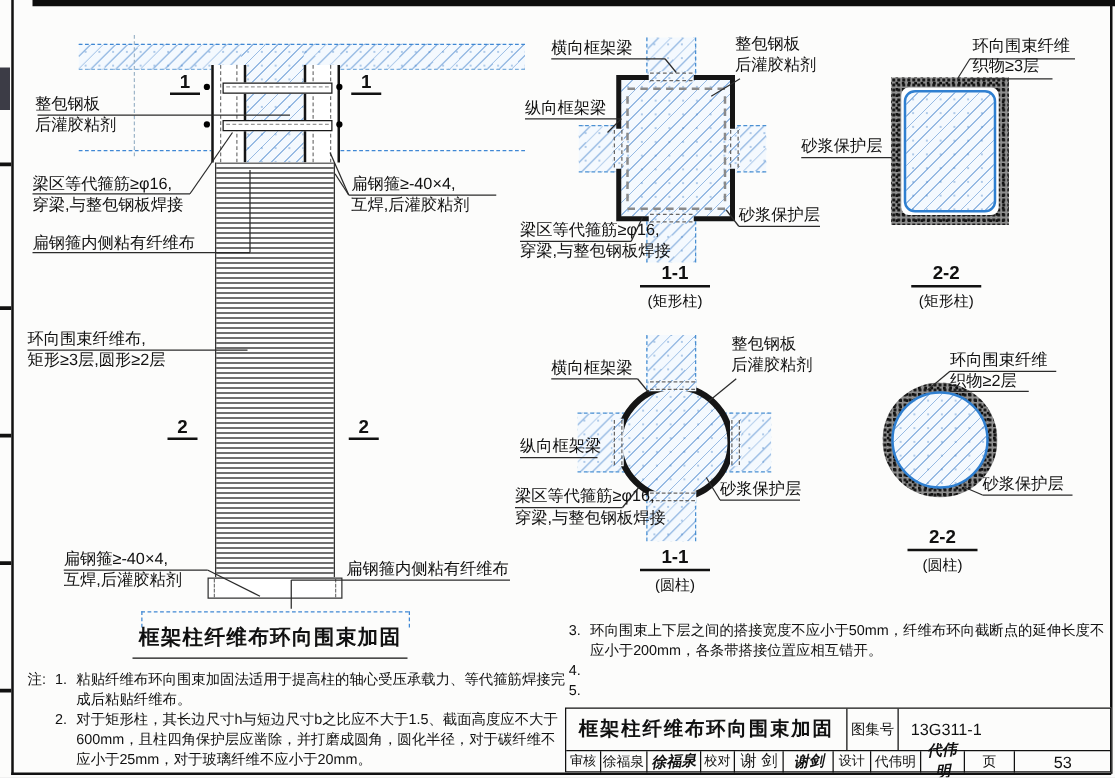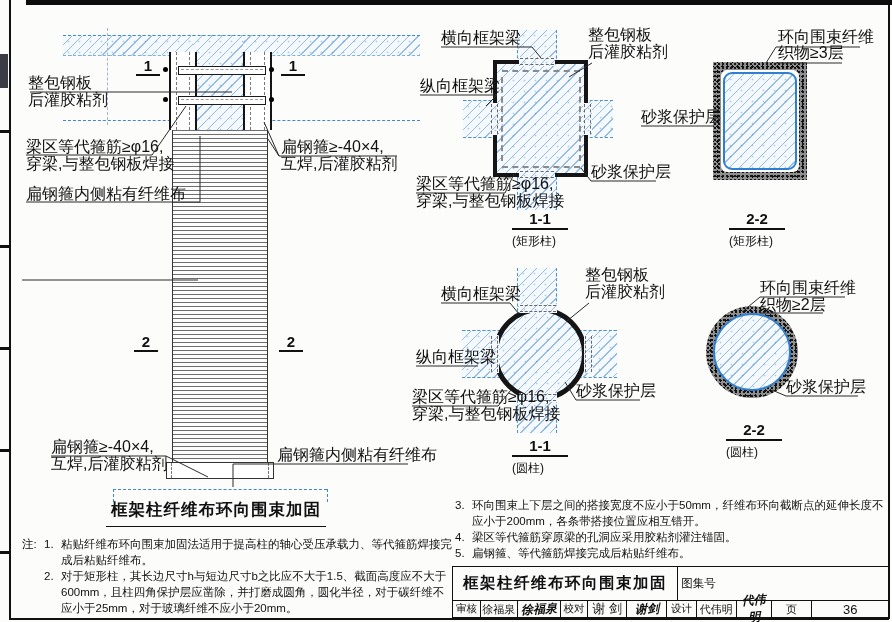--- a/index.html
+++ b/index.html
@@ -14,23 +14,23 @@
   
   .fh{background-color:#fcfcfc;background-image:repeating-linear-gradient(180deg,#6e6e6e 0 1px,transparent 1px 4px)}
   
   .spk{background-color:#8f8f8f;
        background-image:radial-gradient(#161616 1.1px,transparent 1.4px),radial-gradient(#101010 1px,transparent 1.3px);
        background-size:4px 4px,5px 5px;background-position:0 0,2px 2px}
   .bdh{border-top:1.5px dashed #3f87d4}
   .bdv{border-left:1.5px dashed #3f87d4}
   .bandv{border-left:1.2px dashed #4a90d2;border-right:1.2px dashed #4a90d2}
   .bandh{border-top:1.2px dashed #4a90d2;border-bottom:1.2px dashed #4a90d2}
-  .lb{position:absolute;font-size:16px;line-height:17px;white-space:nowrap}
+  .lb{position:absolute;font-size:13px;line-height:17px;white-space:nowrap}
   .cap{position:absolute;font-weight:700;font-size:15px;text-align:center;border-bottom:2px solid #111;padding-bottom:1px}
-  .sub{position:absolute;font-size:12px;text-align:left;white-space:nowrap}
+  .sub{position:absolute;font-size:12px;text-align:center;white-space:nowrap}
   .mk{position:absolute;width:24px;text-align:center;font-size:15px;font-weight:700;border-bottom:2px solid #111;line-height:17px}
   .plate{position:absolute;background:#fff;border-left:2px solid #141414;border-right:2px solid #141414}
   .plate i{position:absolute;top:0;bottom:0;border-left:1px dashed #777}
   .tiebar{position:absolute;background:#fff;border:1px solid #1a1a1a}
   .tiebar i{position:absolute;left:2px;right:2px;top:2px;border-top:1px dashed #999}
   .dot{position:absolute;width:5px;height:5px;border-radius:50%;background:#000}
   .gap i{position:absolute;left:1px;right:1px;border-top:1.5px dashed #666}
   .gapv i{position:absolute;top:1px;bottom:1px;border-left:1.5px dashed #666}
   .inbh{position:absolute;border-top:2px dashed #8a8a8a}
   .inbv{position:absolute;border-left:2px dashed #8a8a8a}
@@ -93,20 +93,21 @@
   <div class="abs bdv" style="left:327px;top:489px;width:0;height:13px"></div>
 
   <div class="mk" style="left:136px;top:57px">1</div>
   <div class="mk" style="left:281px;top:57px">1</div>
   <div class="mk" style="left:134px;top:333px">2</div>
   <div class="mk" style="left:279px;top:333px">2</div>
 
   <div class="lb" style="left:28px;top:74px"><span>整包钢板</span><br><span>后灌胶粘剂</span></div>
   <div class="lb" style="left:26px;top:138px"><span>梁区等代箍筋≥φ16,</span><br><span>穿梁,与整包钢板焊接</span></div>
   <div class="lb" style="left:26px;top:185px">扁钢箍内侧粘有纤维布</div>
+  <div class="lb" style="left:22px;top:262px"><span>环向围束纤维布,</span><br><span>矩形≥3层,圆形≥2层</span></div>
   <div class="lb" style="left:51px;top:438px"><span>扁钢箍≥-40×4,</span><br><span>互焊,后灌胶粘剂</span></div>
   <div class="lb" style="left:281px;top:138px"><span>扁钢箍≥-40×4,</span><br><span>互焊,后灌胶粘剂</span></div>
   <div class="lb" style="left:277px;top:446px">扁钢箍内侧粘有纤维布</div>
 
   <div class="abs" style="left:106px;top:499px;width:220px;text-align:center;font-size:16.5px;font-weight:700;letter-spacing:1px;border-bottom:1.5px solid #111;padding-bottom:5px">框架柱纤维布环向围束加固</div>
 
   <div class="abs hb bandv" style="left:517px;top:30px;width:40px;height:180px;box-sizing:border-box"></div>
   <div class="abs hb bandh" style="left:463px;top:100px;width:150px;height:38px;box-sizing:border-box"></div>
   <div class="abs hb" style="left:493px;top:60px;width:95px;height:117px;border:4px solid #151515;box-sizing:border-box"></div>
   <div class="inbh" style="left:502px;top:70px;width:78px"></div>
@@ -181,25 +182,23 @@
   <div class="cap" style="left:726px;top:421px;width:56px">2-2</div>
   <div class="sub" style="left:726px;top:444px;width:56px">(圆柱)</div>
 
   <div class="abs" style="left:455px;top:497px;width:430px">
     <div class="note">
         <span class="no">3.</span>
         <span>环向围束上下层之间的搭接宽度不应小于50mm，纤维布环向截断点的延伸长度不应小于200mm，各条带搭接位置应相互错开。</span>
       </div>
     <div class="note">
         <span class="no">4.</span>
-        <span>梁区等代箍筋穿原梁的孔洞应采用胶粘剂灌注锚固。</span>
       </div>
     <div class="note">
         <span class="no">5.</span>
-        <span>扁钢箍、等代箍筋焊接完成后粘贴纤维布。</span>
       </div>
   </div>
   <div class="abs" style="left:22px;top:536px;width:432px;display:flex">
     <span style="flex:none;width:22px;font-size:11.5px;line-height:16px">注:</span>
     <div style="flex:1">
       <div class="note">
           <span class="no">1.</span>
           <span>粘贴纤维布环向围束加固法适用于提高柱的轴心受压承载力、等代箍筋焊接完成后粘贴纤维布。</span>
         </div>
       <div class="note">
@@ -210,20 +209,23 @@
   </div>
 
   <div class="tblock" style="left:452px;top:566px;width:437px;height:52px">
     <div class="trow" style="height:33.5px;border-bottom:1.5px solid #111">
       <div class="tc" style="width:225px;font-size:15.5px;font-weight:700;letter-spacing:1.5px">
           <span>框架柱纤维布环向围束加固</span>
         </div>
       <div class="tc" style="width:41px;font-size:11.5px">
           <span>图集号</span>
         </div>
+      <div class="tc" style="width:76px;font-size:13px">
+          <span>13G311-1</span>
+        </div>
     </div>
     <div class="trow" style="height:17px">
       <div class="tc" style="width:28px;font-size:10.5px">
           <span>审核</span>
         </div>
       <div class="tc" style="width:37px;font-size:11px">
           <span>徐福泉</span>
         </div>
       <div class="tc" style="width:43px">
           <span class="sig">徐福泉</span>
@@ -243,21 +245,21 @@
       <div class="tc" style="width:40px;font-size:11px">
           <span>代伟明</span>
         </div>
       <div class="tc" style="width:35px">
           <span class="sig">代伟明</span>
         </div>
       <div class="tc" style="width:41px;font-size:11px">
           <span>页</span>
         </div>
       <div class="tc" style="width:76px;font-size:13px">
-          <span>36</span>
+          <span>53</span>
         </div>
     </div>
   </div>
 
   <svg width="892" height="622" style="position:absolute;left:0;top:0;pointer-events:none">
     <g stroke="#2b2b2b" stroke-width="1" fill="none">
       <line x1="30" y1="92" x2="232" y2="92"></line>
       <line x1="26" y1="155" x2="152" y2="155"></line>
         <line x1="152" y1="155" x2="186" y2="106"></line>
       <line x1="26" y1="202" x2="200" y2="202"></line>

